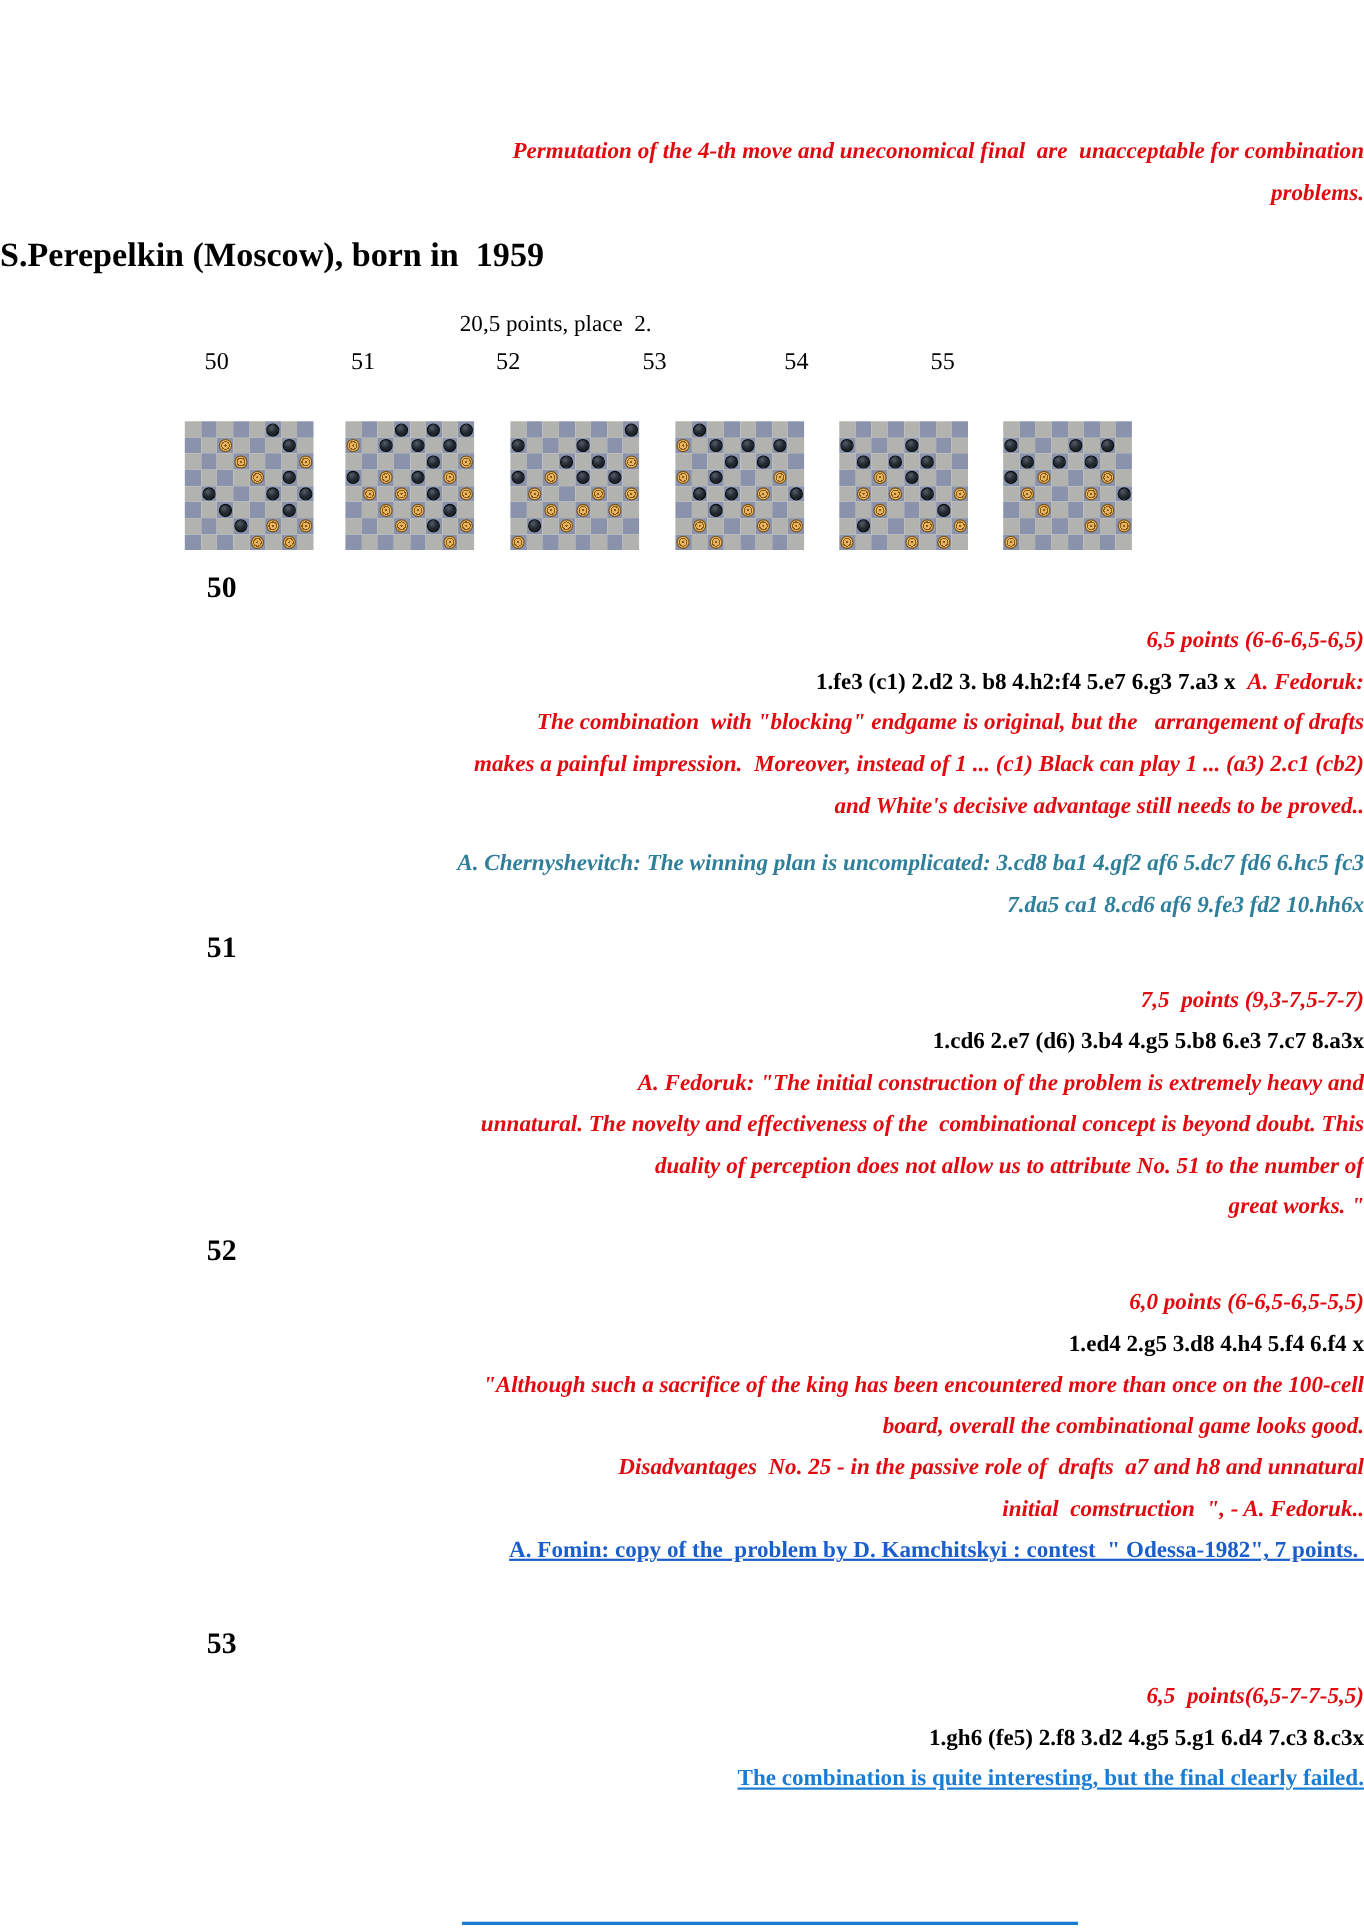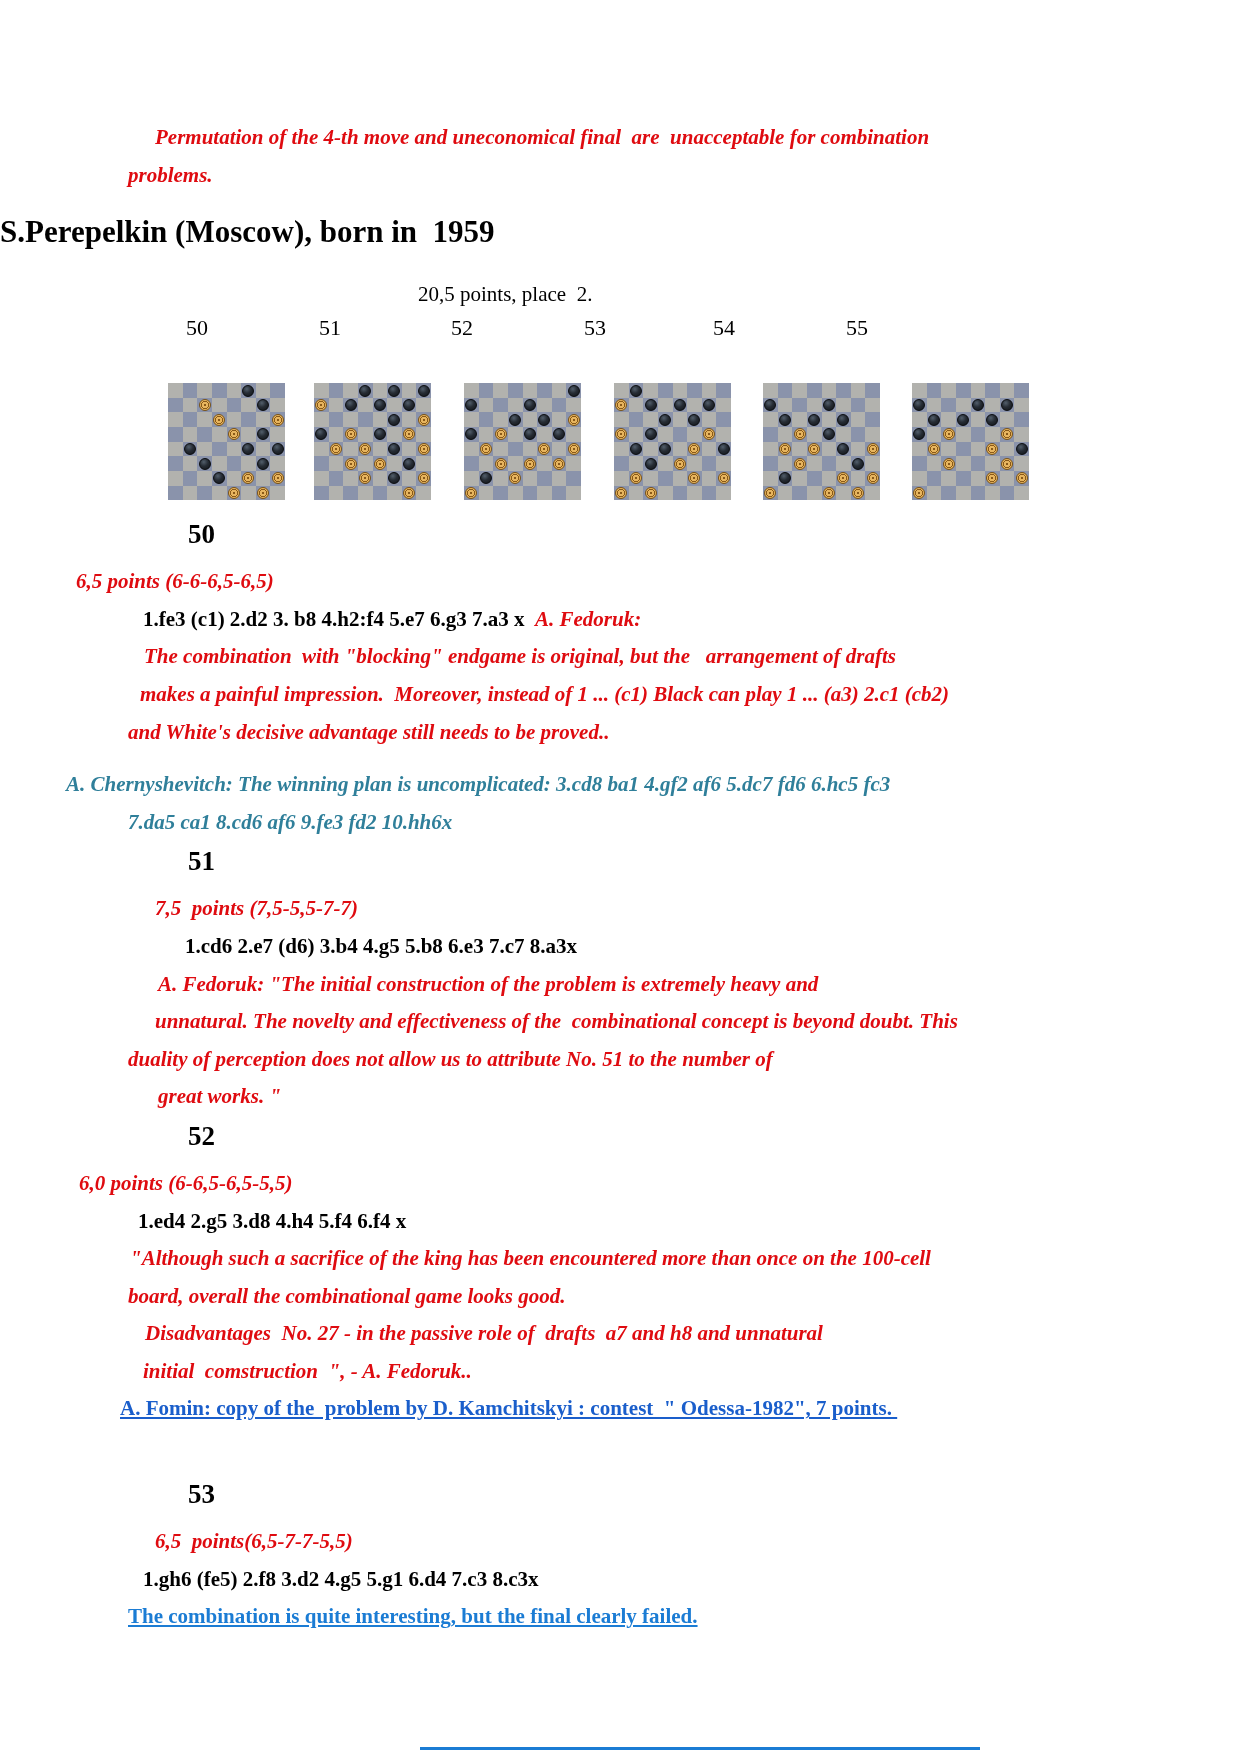--- a/index.html
+++ b/index.html
@@ -20,20 +20,21 @@
     background:#ffffff;
     overflow:hidden;
     font-family:"Liberation Serif", serif;
     color:var(--ink);
   }
   
   .tline{
     font-size:21px;
     line-height:37.6px;
     white-space:pre;
+    text-align:right;
   }
   .intro-1{margin-top:119px;padding-left:155px;}
   .intro-2{padding-left:128px;}
   .s-red{color:var(--red);font-weight:bold;font-style:italic;}
   .s-teal{color:var(--teal);font-weight:bold;font-style:italic;}
   .s-moves{color:var(--ink);font-weight:bold;}
   .s-link1{color:var(--link_blue);font-weight:bold;text-decoration:underline;cursor:pointer;}
   .s-link2{color:var(--link_light_blue);font-weight:bold;text-decoration:underline;cursor:pointer;}
   .doc-title{
     margin-top:17px;
@@ -750,32 +751,32 @@
   <div>
       <div class="section-heading" style="margin-top: 14px;">50</div>
       <div class="tline" style="padding-left: 76px;"><span class="s-red">6,5 points (6-6-6,5-6,5)</span></div>
       <div class="tline" style="padding-left: 143px;"><span class="s-moves">1.fe3 (c1) 2.d2 3. b8 4.h2:f4 5.e7 6.g3 7.a3 x  </span><span class="s-red">A. Fedoruk:</span></div>
       <div class="tline" style="padding-left: 144px;"><span class="s-red">The combination  with "blocking" endgame is original, but the   arrangement of drafts</span></div>
       <div class="tline" style="padding-left: 140px;"><span class="s-red">makes a painful impression.  Moreover, instead of 1 ... (c1) Black can play 1 ... (a3) 2.c1 (cb2)</span></div>
       <div class="tline" style="padding-left: 128px;"><span class="s-red">and White's decisive advantage still needs to be proved..</span></div>
       <div class="tline" style="padding-left: 66px; margin-top: 15px;"><span class="s-teal">A. Chernyshevitch: The winning plan is uncomplicated: 3.cd8 ba1 4.gf2 af6 5.dc7 fd6 6.hc5 fc3</span></div>
       <div class="tline" style="padding-left: 128px;"><span class="s-teal">7.da5 ca1 8.cd6 af6 9.fe3 fd2 10.hh6x</span></div>
       <div class="section-heading" style="margin-top: 0px;">51</div>
-      <div class="tline" style="padding-left: 155px;"><span class="s-red">7,5  points (7,5-5,5-7-7)</span></div>
+      <div class="tline" style="padding-left: 155px;"><span class="s-red">7,5  points (9,3-7,5-7-7)</span></div>
       <div class="tline" style="padding-left: 143px; margin-left: 42px;"><span class="s-moves">1.cd6 2.e7 (d6) 3.b4 4.g5 5.b8 6.e3 7.c7 8.a3x</span></div>
       <div class="tline" style="padding-left: 158px;"><span class="s-red">A. Fedoruk: "The initial construction of the problem is extremely heavy and</span></div>
       <div class="tline" style="padding-left: 155px;"><span class="s-red">unnatural. The novelty and effectiveness of the  combinational concept is beyond doubt. This</span></div>
       <div class="tline" style="padding-left: 128px;"><span class="s-red">duality of perception does not allow us to attribute No. 51 to the number of</span></div>
       <div class="tline" style="padding-left: 158px;"><span class="s-red">great works. "</span></div>
       <div class="section-heading" style="margin-top: 0px;">52</div>
       <div class="tline" style="padding-left: 79px;"><span class="s-red">6,0 points (6-6,5-6,5-5,5)</span></div>
       <div class="tline" style="padding-left: 138px;"><span class="s-moves">1.ed4 2.g5 3.d8 4.h4 5.f4 6.f4 x</span></div>
       <div class="tline" style="padding-left: 130px;"><span class="s-red">"Although such a sacrifice of the king has been encountered more than once on the 100-cell</span></div>
       <div class="tline" style="padding-left: 128px;"><span class="s-red">board, overall the combinational game looks good.</span></div>
-      <div class="tline" style="padding-left: 145px;"><span class="s-red">Disadvantages  No. 27 - in the passive role of  drafts  a7 and h8 and unnatural</span></div>
+      <div class="tline" style="padding-left: 145px;"><span class="s-red">Disadvantages  No. 25 - in the passive role of  drafts  a7 and h8 and unnatural</span></div>
       <div class="tline" style="padding-left: 143px;"><span class="s-red">initial  comstruction  ", - A. Fedoruk..</span></div>
       <div class="tline" style="padding-left: 120px;"><span class="s-link1">A. Fomin: copy of the  problem by D. Kamchitskyi : contest  " Odessa-1982", 7 points. </span></div>
       <div class="section-heading" style="margin-top: 46px;">53</div>
       <div class="tline" style="padding-left: 155px;"><span class="s-red">6,5  points(6,5-7-7-5,5)</span></div>
       <div class="tline" style="padding-left: 143px;"><span class="s-moves">1.gh6 (fe5) 2.f8 3.d2 4.g5 5.g1 6.d4 7.c3 8.c3x</span></div>
       <div class="tline" style="padding-left: 128px;"><span class="s-link2">The combination is quite interesting, but the final clearly failed.</span></div>
     </div>
 
   <div class="bottom-rule"></div>
 </div>

